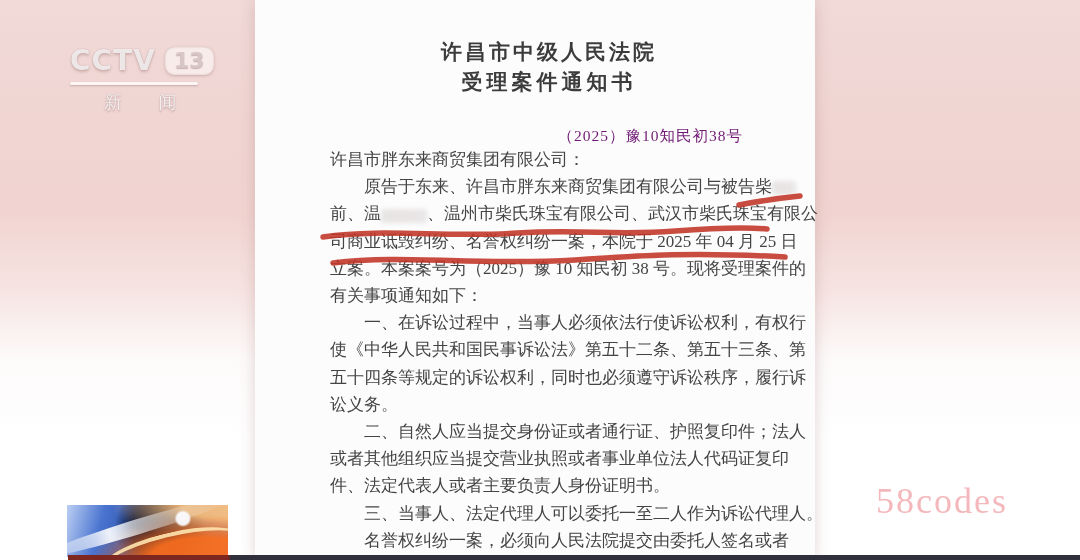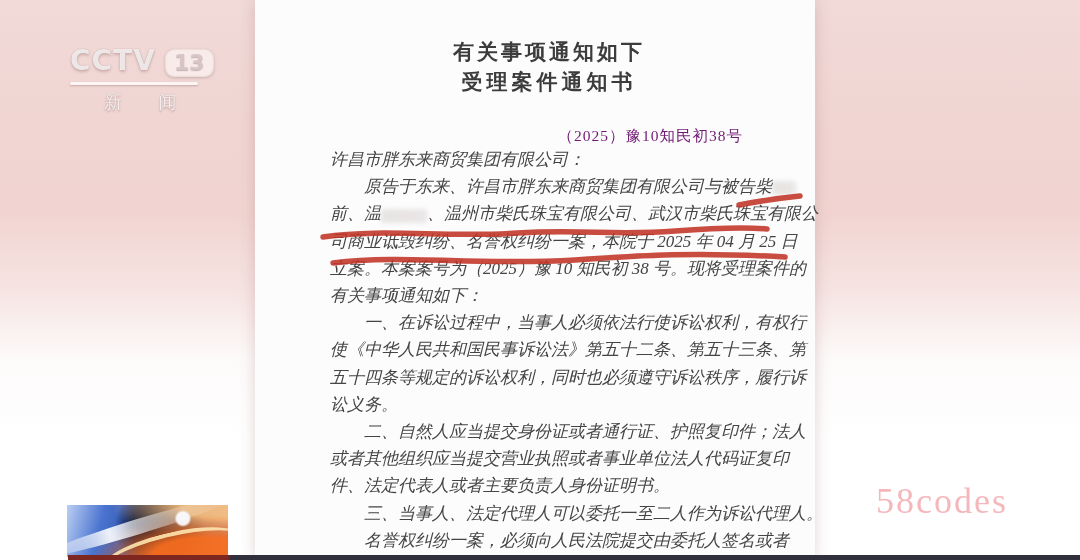--- a/index.html
+++ b/index.html
@@ -3,21 +3,21 @@
 <meta charset="utf-8">
 <style>
   html,body{margin:0;padding:0;}
   .stage{
     position:relative; width:1080px; height:560px; overflow:hidden;
     font-family:"Liberation Serif","DejaVu Serif",serif;
     background:linear-gradient(180deg,#f1dad8 0%,#f0d5d2 22%,#f1d4d1 38%,#f6e4e2 52%,#fdfafa 64%,#ffffff 78%,#ffffff 100%);
   }
   
   .cctv{position:absolute; left:70px; top:44px; color:rgba(255,255,255,.82);}
-  .cctv-row{display:flex; align-items:flex-end;}
+  .cctv-row{display:flex; align-items:center;}
   .cctv-word{
     font-family:"DejaVu Sans","Liberation Sans",sans-serif;
     font-weight:700; font-size:28px; letter-spacing:1px;
     color:rgba(255,255,255,.8);
     text-shadow:0 0 1px rgba(150,115,115,.75), 0 2px 3px rgba(165,130,130,.45);
   }
   .cctv-badge{
     margin-left:9px; padding:1px 9px 2px 9px; border-radius:9px;
     background:rgba(255,255,255,.5);
     box-shadow:0 1px 3px rgba(160,125,125,.45), inset 0 0 2px rgba(150,115,115,.4);
@@ -54,21 +54,21 @@
     font-size:21px; font-weight:700; letter-spacing:4px; color:#3c3c3c;
   }
   .case-no{
     position:absolute; top:126px; right:72px;
     font-size:15.5px; letter-spacing:1px; color:#701a75;
   }
   .body-text{
     position:absolute; top:146px; left:75px; width:470px;
     font-size:17px; line-height:27.2px; color:#444; 
   }
-  .line{white-space:nowrap;font-style:italic;}
+  .line{white-space:nowrap;}
   .indent{text-indent:2em;}
   .smudge{
     display:inline-block; vertical-align:middle; height:14px; border-radius:3px;
     background:linear-gradient(90deg, rgba(190,185,185,.35), rgba(215,205,205,.5), rgba(190,185,185,.3));
     filter:blur(2px);
   }
   .smudge-wide{width:46px;}
   .smudge-narrow{width:24px;}
   .marks{position:absolute; left:0; top:0; width:560px; height:560px; pointer-events:none;}
   .marks path{fill:none; stroke:#c23326; stroke-width:5.5; stroke-linecap:round; opacity:.88;}
@@ -112,21 +112,21 @@
   <div class="cctv">
     <div class="cctv-row">
       <span class="cctv-word">CCTV</span>
       <span class="cctv-badge">13</span>
     </div>
     <div class="cctv-swoosh"></div>
     <div class="cctv-sub">新 闻</div>
   </div>
 
   <div class="paper">
-    <div class="court-name">有关事项通知如下</div>
+    <div class="court-name">许昌市中级人民法院</div>
     <div class="doc-title">受理案件通知书</div>
     <div class="case-no">（2025）豫10知民初38号</div>
 
     <div class="body-text">
       <div class="line">许昌市胖东来商贸集团有限公司：</div>
       <div class="line indent"><span>原告于东来、许昌市胖东来商贸集团有限公司与被告柴</span><span class="smudge smudge-narrow"></span></div>
       <div class="line"><span>前、温</span><span class="smudge smudge-wide"></span><span>、温州市柴氏珠宝有限公司、武汉市柴氏珠宝有限公</span></div>
       <div class="line">司商业诋毁纠纷、名誉权纠纷一案，本院于 2025 年 04 月 25 日</div>
       <div class="line">立案。本案案号为（2025）豫 10 知民初 38 号。现将受理案件的</div>
       <div class="line">有关事项通知如下：</div>

